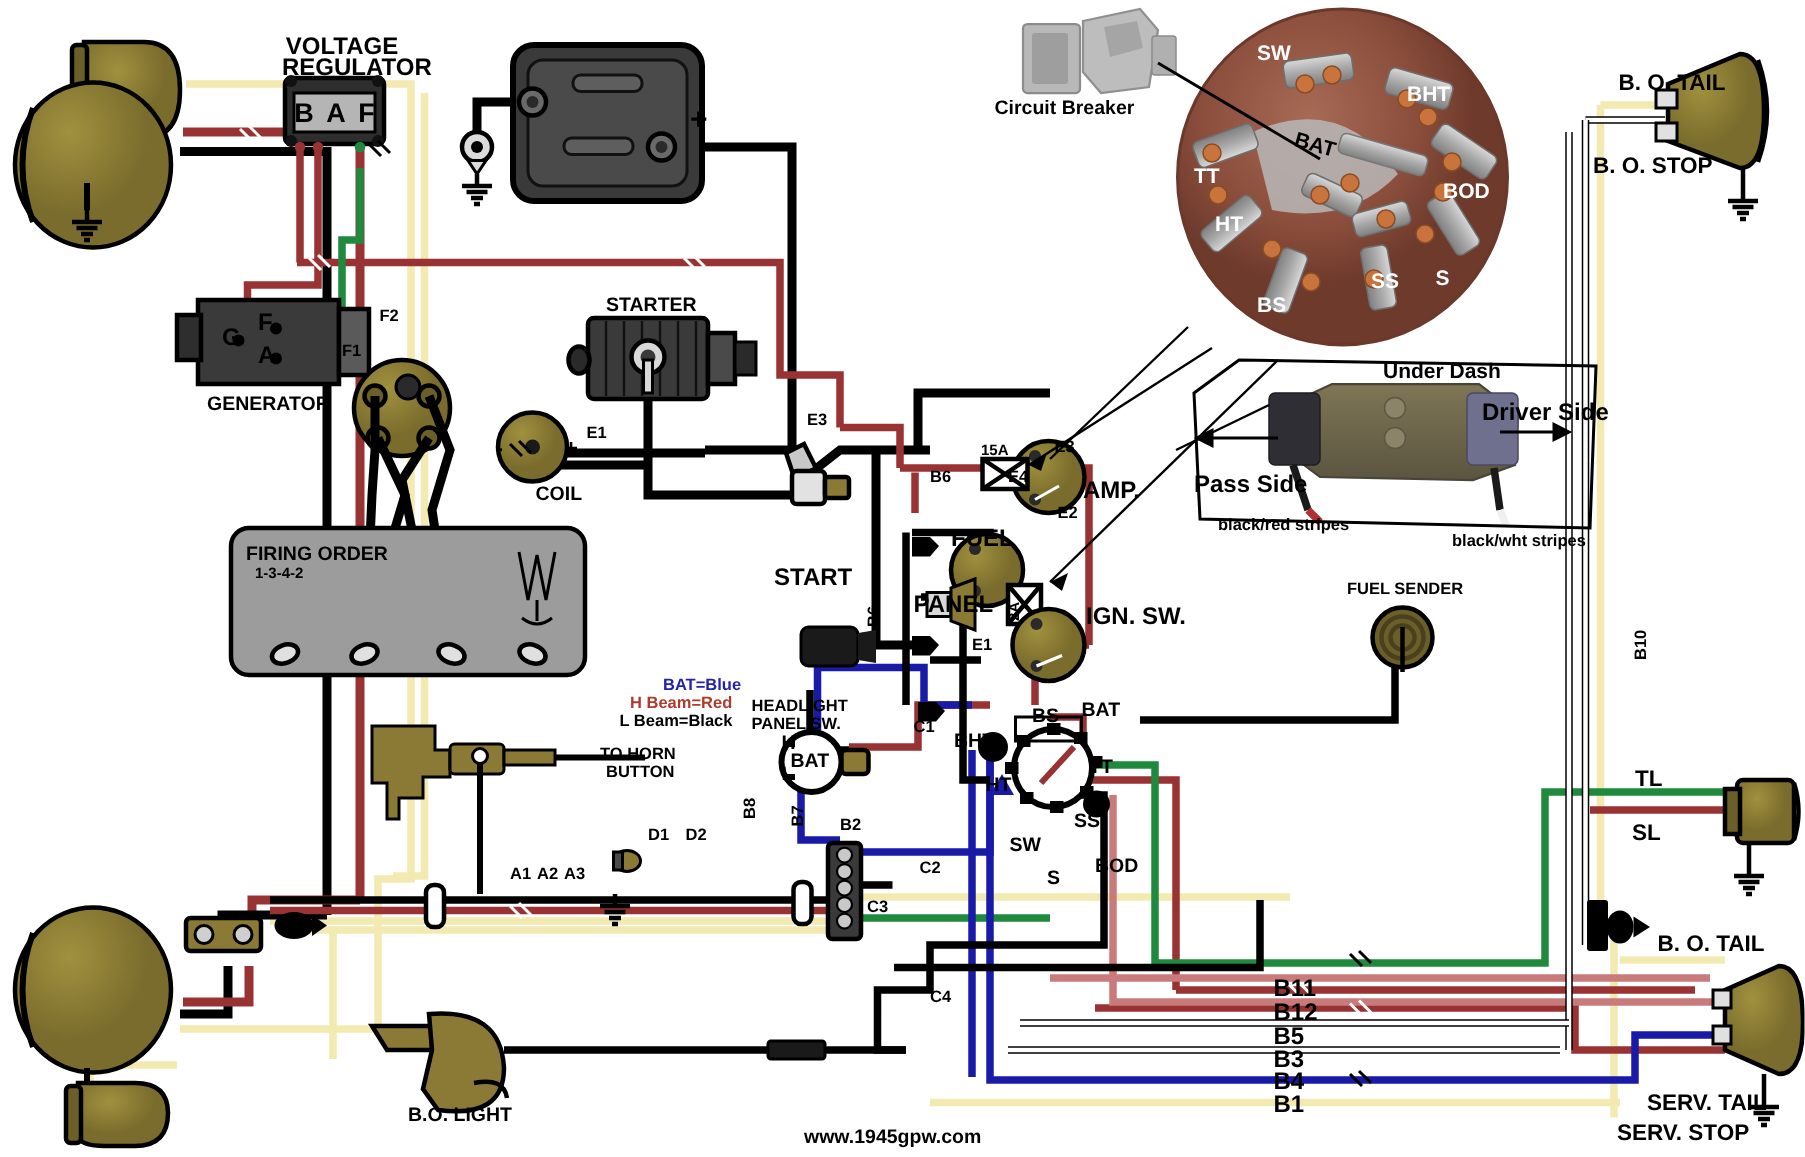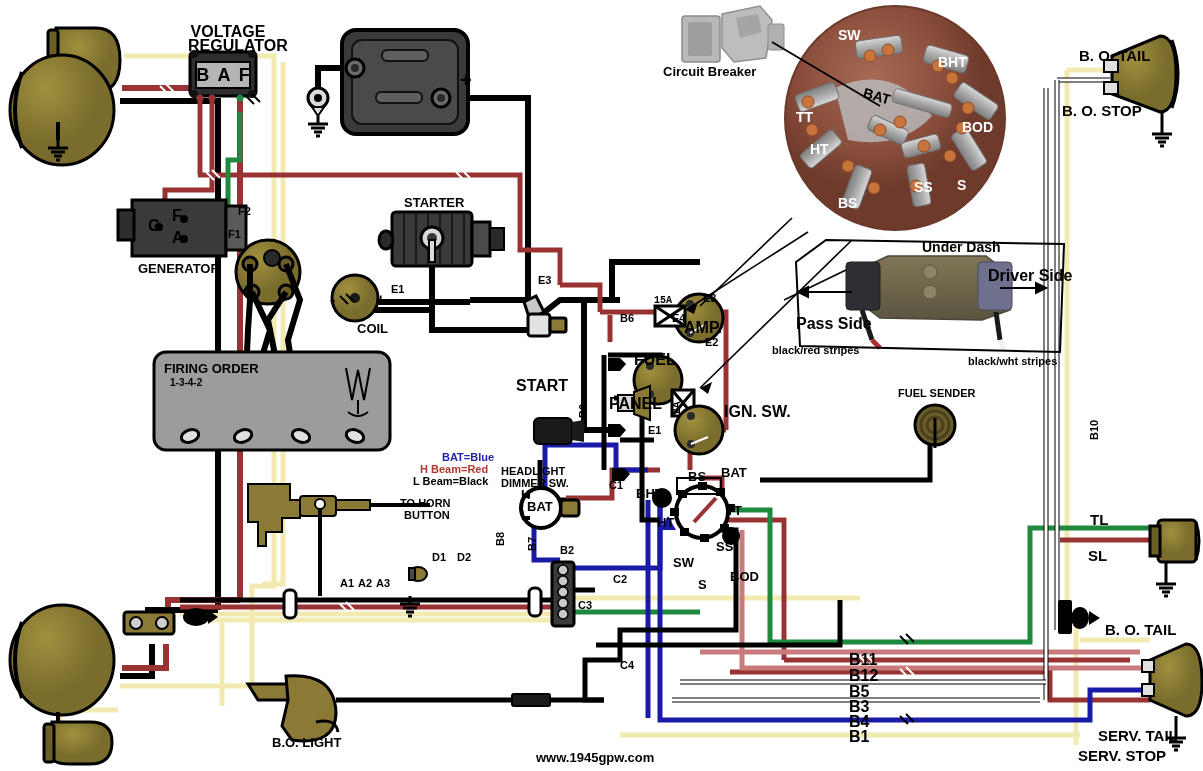--- a/index.html
+++ b/index.html
@@ -542,52 +542,52 @@
 <div class="lbl s12 ctr" style="left:188px;top:24px;width:80px;">VOLTAGE</div>
 <div class="lbl s12 ctr" style="left:188px;top:38px;width:80px;">REGULATOR</div>
 <div class="lbl s18 ctr" style="left:196px;top:66px;width:56px;letter-spacing:2px;">B A F</div>
 
 <div class="lbl s20" style="left:460px;top:70px;">+</div>
 
 <div class="lbl s13" style="left:138px;top:262px;">GENERATOR</div>
 <div class="lbl s16" style="left:148px;top:218px;">G</div>
 <div class="lbl s16" style="left:172px;top:208px;">F</div>
 <div class="lbl s16" style="left:172px;top:230px;">A</div>
-<div class="lbl s11" style="left:238px;top:206px;">F2</div>
+<div class="lbl s11" style="left:253px;top:206px;">F2</div>
 <div class="lbl s11" style="left:228px;top:229px;">F1</div>
 
 <div class="lbl s13" style="left:357px;top:322px;">COIL</div>
 <div class="lbl s12" style="left:330px;top:292px;">-</div>
 <div class="lbl s12" style="left:376px;top:292px;">+</div>
 
 <div class="lbl s13" style="left:404px;top:196px;">STARTER</div>
 <div class="lbl s12" style="left:516px;top:342px;margin-top:36px;">START</div>
 
 <div class="lbl s13" style="left:164px;top:362px;">FIRING ORDER</div>
 <div class="lbl s10" style="left:170px;top:378px;">1-3-4-2</div>
 
 <div class="lbl s11" style="left:400px;top:498px;">TO HORN</div>
 <div class="lbl s11" style="left:404px;top:510px;">BUTTON</div>
 
 <div class="lbl s13" style="left:272px;top:736px;">B.O. LIGHT</div>
 
 <div class="lbl s11" style="left:898px;top:388px;">FUEL SENDER</div>
 
-<div class="lbl s16" style="left:684px;top:320px;">AMP.</div>
+<div class="lbl s16" style="left:722px;top:320px;">AMP.</div>
 <div class="lbl s16" style="left:634px;top:352px;">FUEL</div>
 <div class="lbl s12" style="left:609px;top:396px;">PANEL</div>
 <div class="lbl s16" style="left:724px;top:404px;">IGN. SW.</div>
-<div class="lbl s10" style="left:654px;top:296px;font-family:Liberation Mono, monospace;">15A</div>
+<div class="lbl s10" style="left:654px;top:296px;">15A</div>
 <div class="lbl s10 vert" style="left:672px;top:414px;">2A</div>
 
 <div class="lbl s11 blue" style="left:442px;top:452px;">BAT=Blue</div>
 <div class="lbl s11 red" style="left:420px;top:464px;">H Beam=Red</div>
 <div class="lbl s11 blk" style="left:413px;top:476px;">L Beam=Black</div>
 <div class="lbl s11" style="left:501px;top:466px;">HEADLIGHT</div>
-<div class="lbl s11" style="left:501px;top:478px;">DIMMER SW.</div>
+<div class="lbl s11" style="left:501px;top:478px;">PANEL SW.</div>
 <div class="lbl s13" style="left:521px;top:488px;">H</div>
 <div class="lbl s13" style="left:521px;top:509px;">L</div>
 <div class="lbl s13" style="left:527px;top:500px;">BAT</div>
 
 <div class="lbl s13" style="left:688px;top:470px;">BS</div>
 <div class="lbl s13" style="left:721px;top:466px;">BAT</div>
 <div class="lbl s13" style="left:726px;top:504px;">TT</div>
 <div class="lbl s13" style="left:716px;top:540px;">SS</div>
 <div class="lbl s13" style="left:730px;top:570px;">BOD</div>
 <div class="lbl s13" style="left:673px;top:556px;">SW</div>
@@ -603,21 +603,21 @@
 <div class="lbl s14" style="left:796px;top:110px;color:#fff;">TT</div>
 <div class="lbl s14" style="left:962px;top:120px;color:#fff;">BOD</div>
 <div class="lbl s14" style="left:810px;top:142px;color:#fff;">HT</div>
 <div class="lbl s14" style="left:914px;top:180px;color:#fff;">SS</div>
 <div class="lbl s14" style="left:957px;top:178px;color:#fff;">S</div>
 <div class="lbl s14" style="left:838px;top:196px;color:#fff;">BS</div>
 
 <div class="lbl s14" style="left:886px;top:240px;margin-left:36px;">Under Dash</div>
 <div class="lbl s12" style="left:988px;top:268px;">Driver Side</div>
 <div class="lbl s12" style="left:796px;top:316px;">Pass Side</div>
-<div class="lbl s11" style="left:772px;top:345px;">black/red stripes</div>
+<div class="lbl s11" style="left:812px;top:345px;">black/red stripes</div>
 <div class="lbl s11" style="left:968px;top:356px;">black/wht stripes</div>
 
 <div class="lbl s15" style="left:1079px;top:48px;">B. O. TAIL</div>
 <div class="lbl s15" style="left:1062px;top:103px;">B. O. STOP</div>
 <div class="lbl s15" style="left:1090px;top:512px;">TL</div>
 <div class="lbl s15" style="left:1088px;top:548px;">SL</div>
 <div class="lbl s15" style="left:1105px;top:622px;">B. O. TAIL</div>
 <div class="lbl s15" style="left:1098px;top:728px;">SERV. TAIL</div>
 <div class="lbl s15" style="left:1078px;top:748px;">SERV. STOP</div>
 

